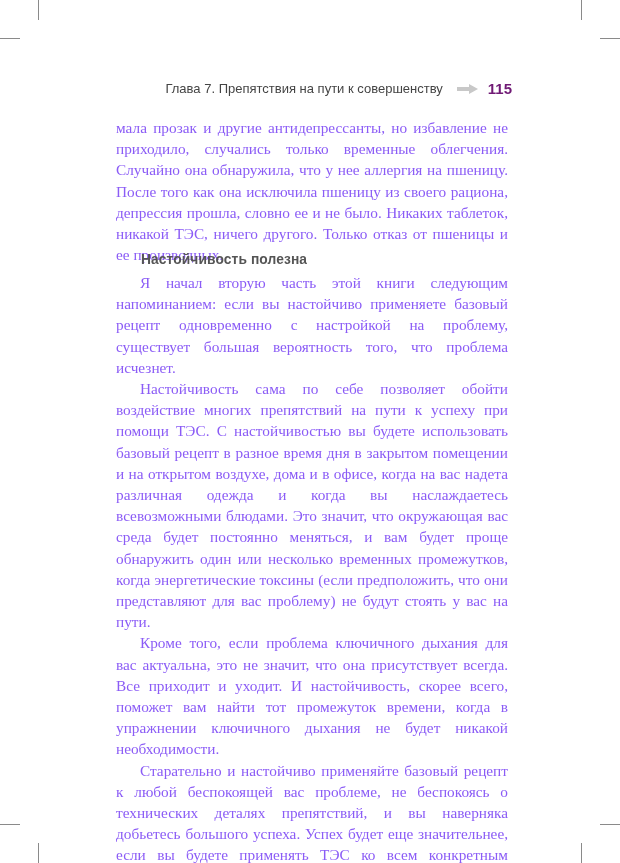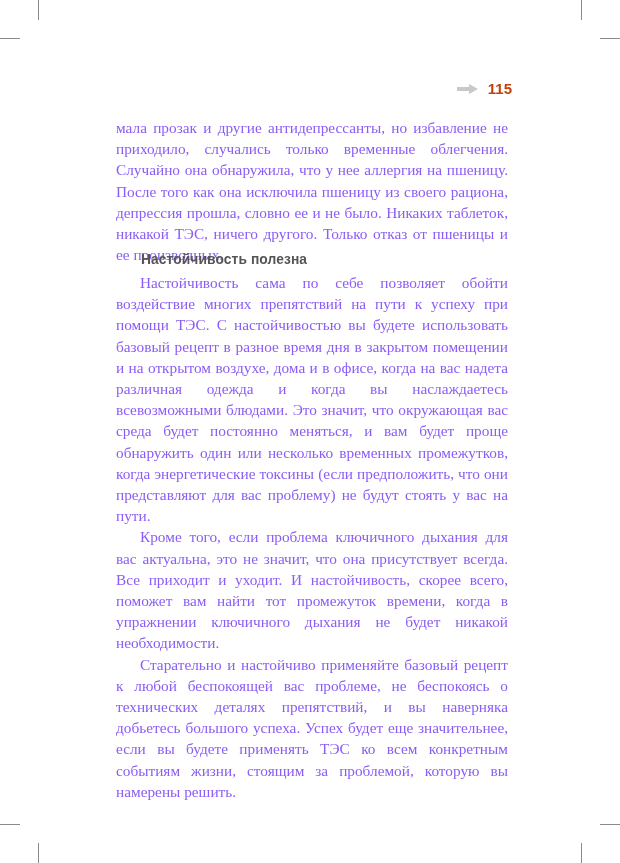--- a/index.html
+++ b/index.html
@@ -10,21 +10,21 @@
     .running-head {
       position: absolute; top: 80px; right: 108px; left: 160px;
       text-align: right; font-family: "Liberation Sans", sans-serif;
       font-size: 13px; color: #444; white-space: nowrap;
       display: flex; justify-content: flex-end; align-items: center;
     }
     .running-head .arrow { display: inline-block; margin: 0 9px 0 14px; width: 22px; height: 10px; position: relative; }
     .running-head .arrow .shaft { position: absolute; left: 0; top: 3px; width: 13px; height: 4px; background: #c8c8c8; }
     .running-head .arrow .head { position: absolute; left: 12px; top: 0; width: 0; height: 0;
       border-top: 5px solid transparent; border-bottom: 5px solid transparent; border-left: 9px solid #c8c8c8; }
-    .page-number { font-weight: bold; font-size: 15px; color: #c2410c; }
+    .page-number { font-weight: bold; font-size: 15px; color: #701a75; }
     .text-block {
       position: absolute; left: 116px; width: 392px;
       font-family: "Liberation Serif", serif; font-size: 15.3px; line-height: 21.2px;
       color: #8b5cf6; text-align: justify;
     }
     .text-block p { margin: 0; hyphens: manual; }
     .text-block p.indent { text-indent: 24px; }
     .intro { top: 117px; }
     .section-heading {
       position: absolute; left: 141px; top: 250px;
@@ -39,30 +39,32 @@
 <div class="crop v" style="left:38px; top:0;"></div>
 <div class="crop h" style="left:0; top:38px;"></div>
 <div class="crop v" style="left:581px; top:0;"></div>
 <div class="crop h" style="left:600px; top:38px;"></div>
 <div class="crop h" style="left:0; top:824px;"></div>
 <div class="crop v" style="left:38px; top:843px;"></div>
 <div class="crop h" style="left:600px; top:824px;"></div>
 <div class="crop v" style="left:581px; top:843px;"></div>
 
 <div class="running-head">
+  <span>Глава 7. Препятствия на пути к совершенству</span>
   <span class="arrow">
       <span class="shaft"></span>
       <span class="head"></span>
     </span>
   <span class="page-number">115</span>
 </div>
 
 <div class="text-block intro">
   <p>мала прозак и другие антидепрессанты, но избавление не приходило, случались только временные облегчения. Случайно она обнаружила, что у нее аллергия на пшеницу. После того как она исключила пшеницу из своего рациона, депрессия прошла, словно ее и не было. Никаких таблеток, никакой ТЭС, ничего другого. Только отказ от пшеницы и ее производных.</p>
 </div>
 
 <div class="section-heading">Настойчивость полезна</div>
 
 <div class="text-block body-text">
+  <p class="indent">Я начал вторую часть этой книги следующим напоминанием: если вы настойчиво применяете базовый рецепт одновременно с настройкой на проблему, существует большая вероятность того, что проблема исчезнет.</p>
   <p class="indent">Настойчивость сама по себе позволяет обойти воздействие многих препятствий на пути к успеху при помощи ТЭС. С настойчивостью вы будете использовать базовый рецепт в разное время дня в закрытом помещении и на открытом воздухе, дома и в офисе, когда на вас надета различная одежда и когда вы наслаждаетесь всевозможными блюдами. Это значит, что окружающая вас среда будет постоянно меняться, и вам будет проще обнаружить один или несколько временных промежутков, когда энергетические токсины (если предположить, что они представляют для вас проблему) не будут стоять у вас на пути.</p>
   <p class="indent">Кроме того, если проблема ключичного дыхания для вас актуальна, это не значит, что она присутствует всегда. Все приходит и уходит. И настойчивость, скорее всего, поможет вам найти тот промежуток времени, когда в упражнении ключичного дыхания не будет никакой необходимости.</p>
   <p class="indent">Старательно и настойчиво применяйте базовый рецепт к любой беспокоящей вас проблеме, не беспокоясь о технических деталях препятствий, и вы наверняка добьетесь большого успеха. Успех будет еще значительнее, если вы будете применять ТЭС ко всем конкретным событиям жизни, стоящим за проблемой, которую вы намерены решить.</p>
 </div>
 
 </body></html>

